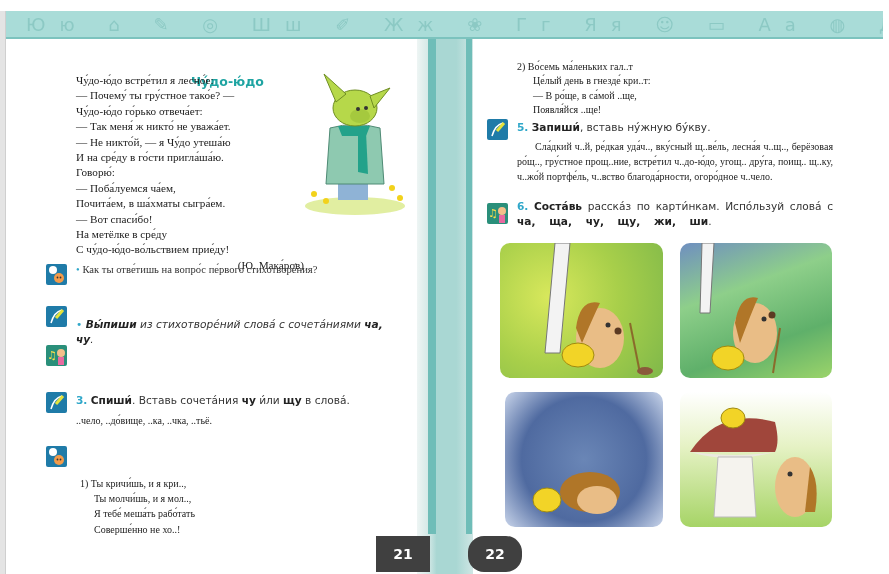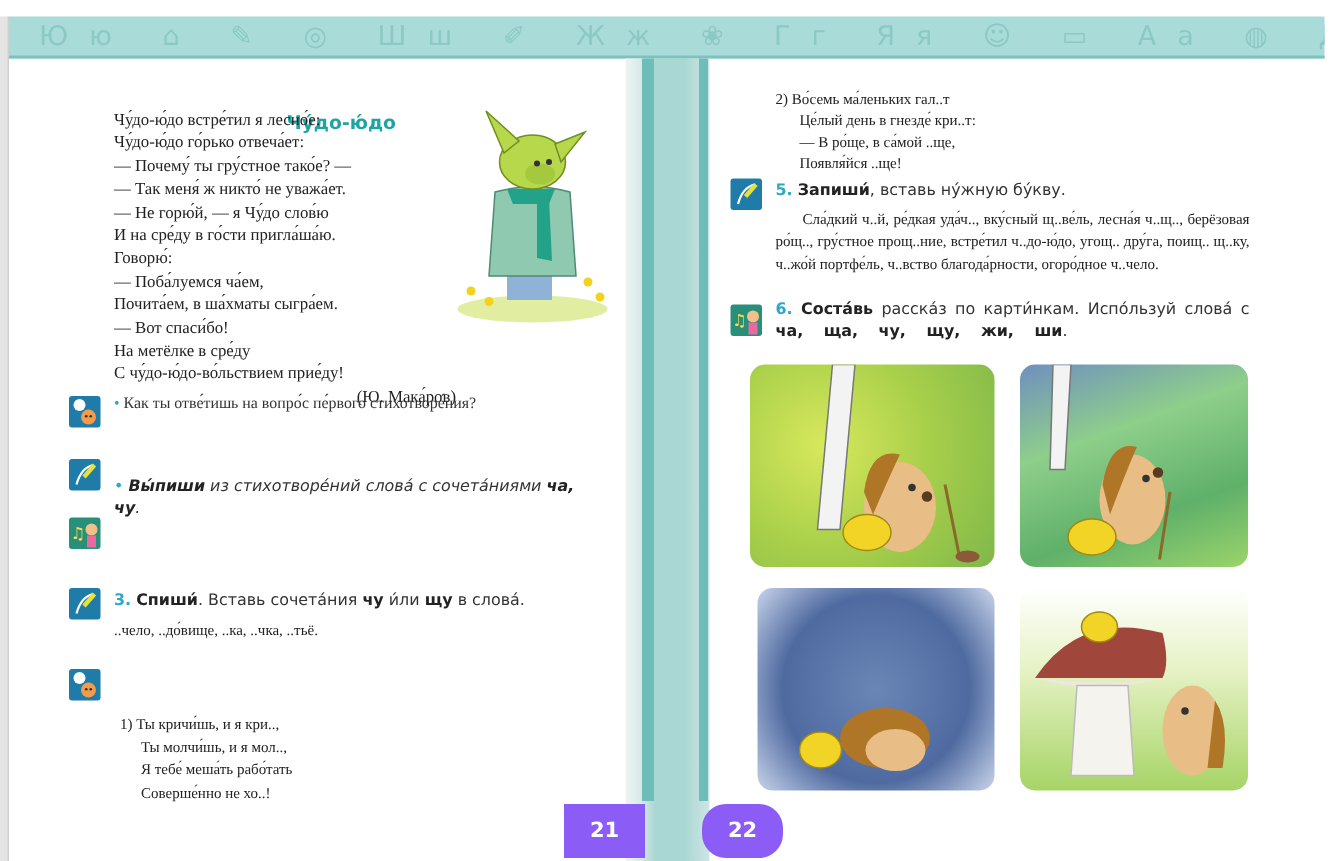--- a/index.html
+++ b/index.html
@@ -25,21 +25,21 @@
 
   .spine {
     position: absolute; left: 417px; top: 39px; width: 56px; height: 535px;
     background: linear-gradient(to right, #eef5f4 0%, #d5e9e7 20%, #a9d7d3 35%, #a9d7d3 70%, #cfe6e4 100%);
   }
   .spine-strip-l { position: absolute; left: 428px; top: 39px; width: 8px; height: 495px; background: #6fbdb8; }
   .spine-strip-r { position: absolute; left: 466px; top: 39px; width: 6px; height: 495px; background: #6fbdb8; }
 
   .page-num {
     position: absolute; top: 536px; height: 36px; width: 54px;
-    background: #8b5cf6; color: #fff; font-family: "DejaVu Sans", sans-serif; font-weight: bold; font-size: 14px;
+    background: #404040; color: #fff; font-family: "DejaVu Sans", sans-serif; font-weight: bold; font-size: 14px;
     display: flex; align-items: center; justify-content: center;
   }
   .page-num.left { left: 376px; }
   .page-num.right { left: 468px; border-radius: 16px; }
 
   
   .poem-title {
     position: absolute; left: 191px; top: 59px;
     font-family: "DejaVu Sans", sans-serif; font-weight: bold; font-size: 12.5px; color: #1ea4a2; margin-top: 15px;
   }
@@ -79,24 +79,24 @@
   <div class="spine"></div>
   <div class="spine-strip-l"></div>
   <div class="spine-strip-r"></div>
 
   <div class="page-num left">21</div>
   <div class="page-num right">22</div>
 
   <div class="poem-title">Чу́до-ю́до</div>
   <div class="poem">
     <div>Чу́до-ю́до встре́тил я лесно́е:</div>
+    <div>— Почему́ ты гру́стное тако́е? —</div>
     <div>Чу́до-ю́до го́рько отвеча́ет:</div>
-    <div>— Почему́ ты гру́стное тако́е? —</div>
     <div>— Так меня́ ж никто́ не уважа́ет.</div>
-    <div>— Не горю́й, — я Чу́до слов́ю</div>
+    <div>— Не никто́й, — я Чу́до утеша́ю</div>
     <div>И на сре́ду в го́сти пригла́ша́ю.</div>
     <div>Говорю́:</div>
     <div>— Поба́луемся ча́ем,</div>
     <div>Почита́ем, в ша́хматы сыгра́ем.</div>
     <div>— Вот спаси́бо!</div>
     <div>На метёлке в сре́ду</div>
     <div>С чу́до-ю́до-во́льствием прие́ду!</div>
     <span class="author">(Ю. Мака́ров)</span>
   </div>
 

